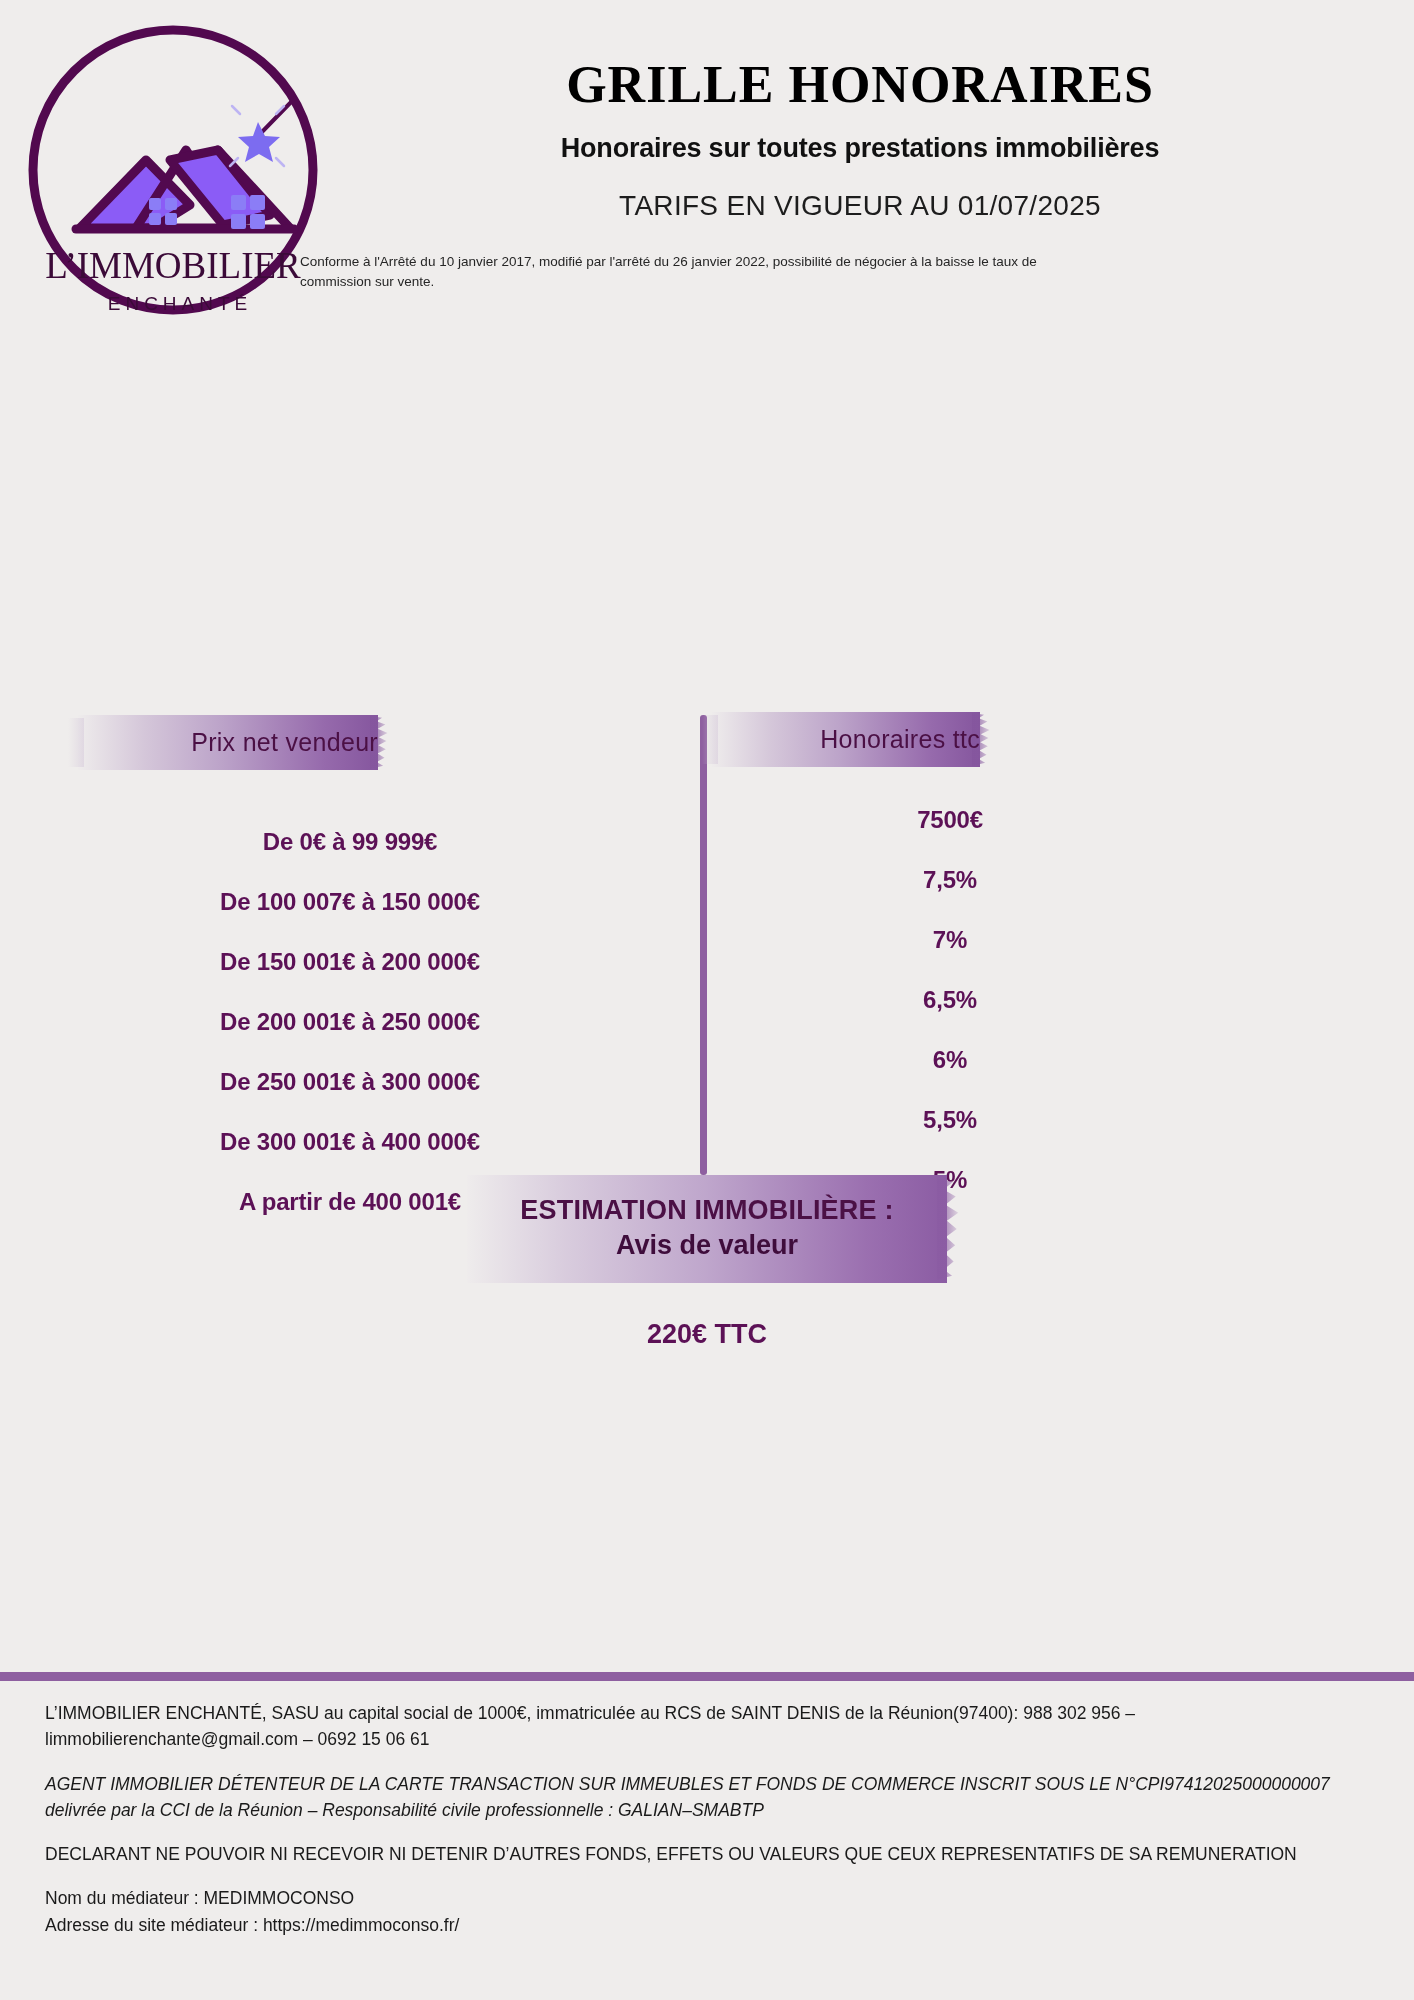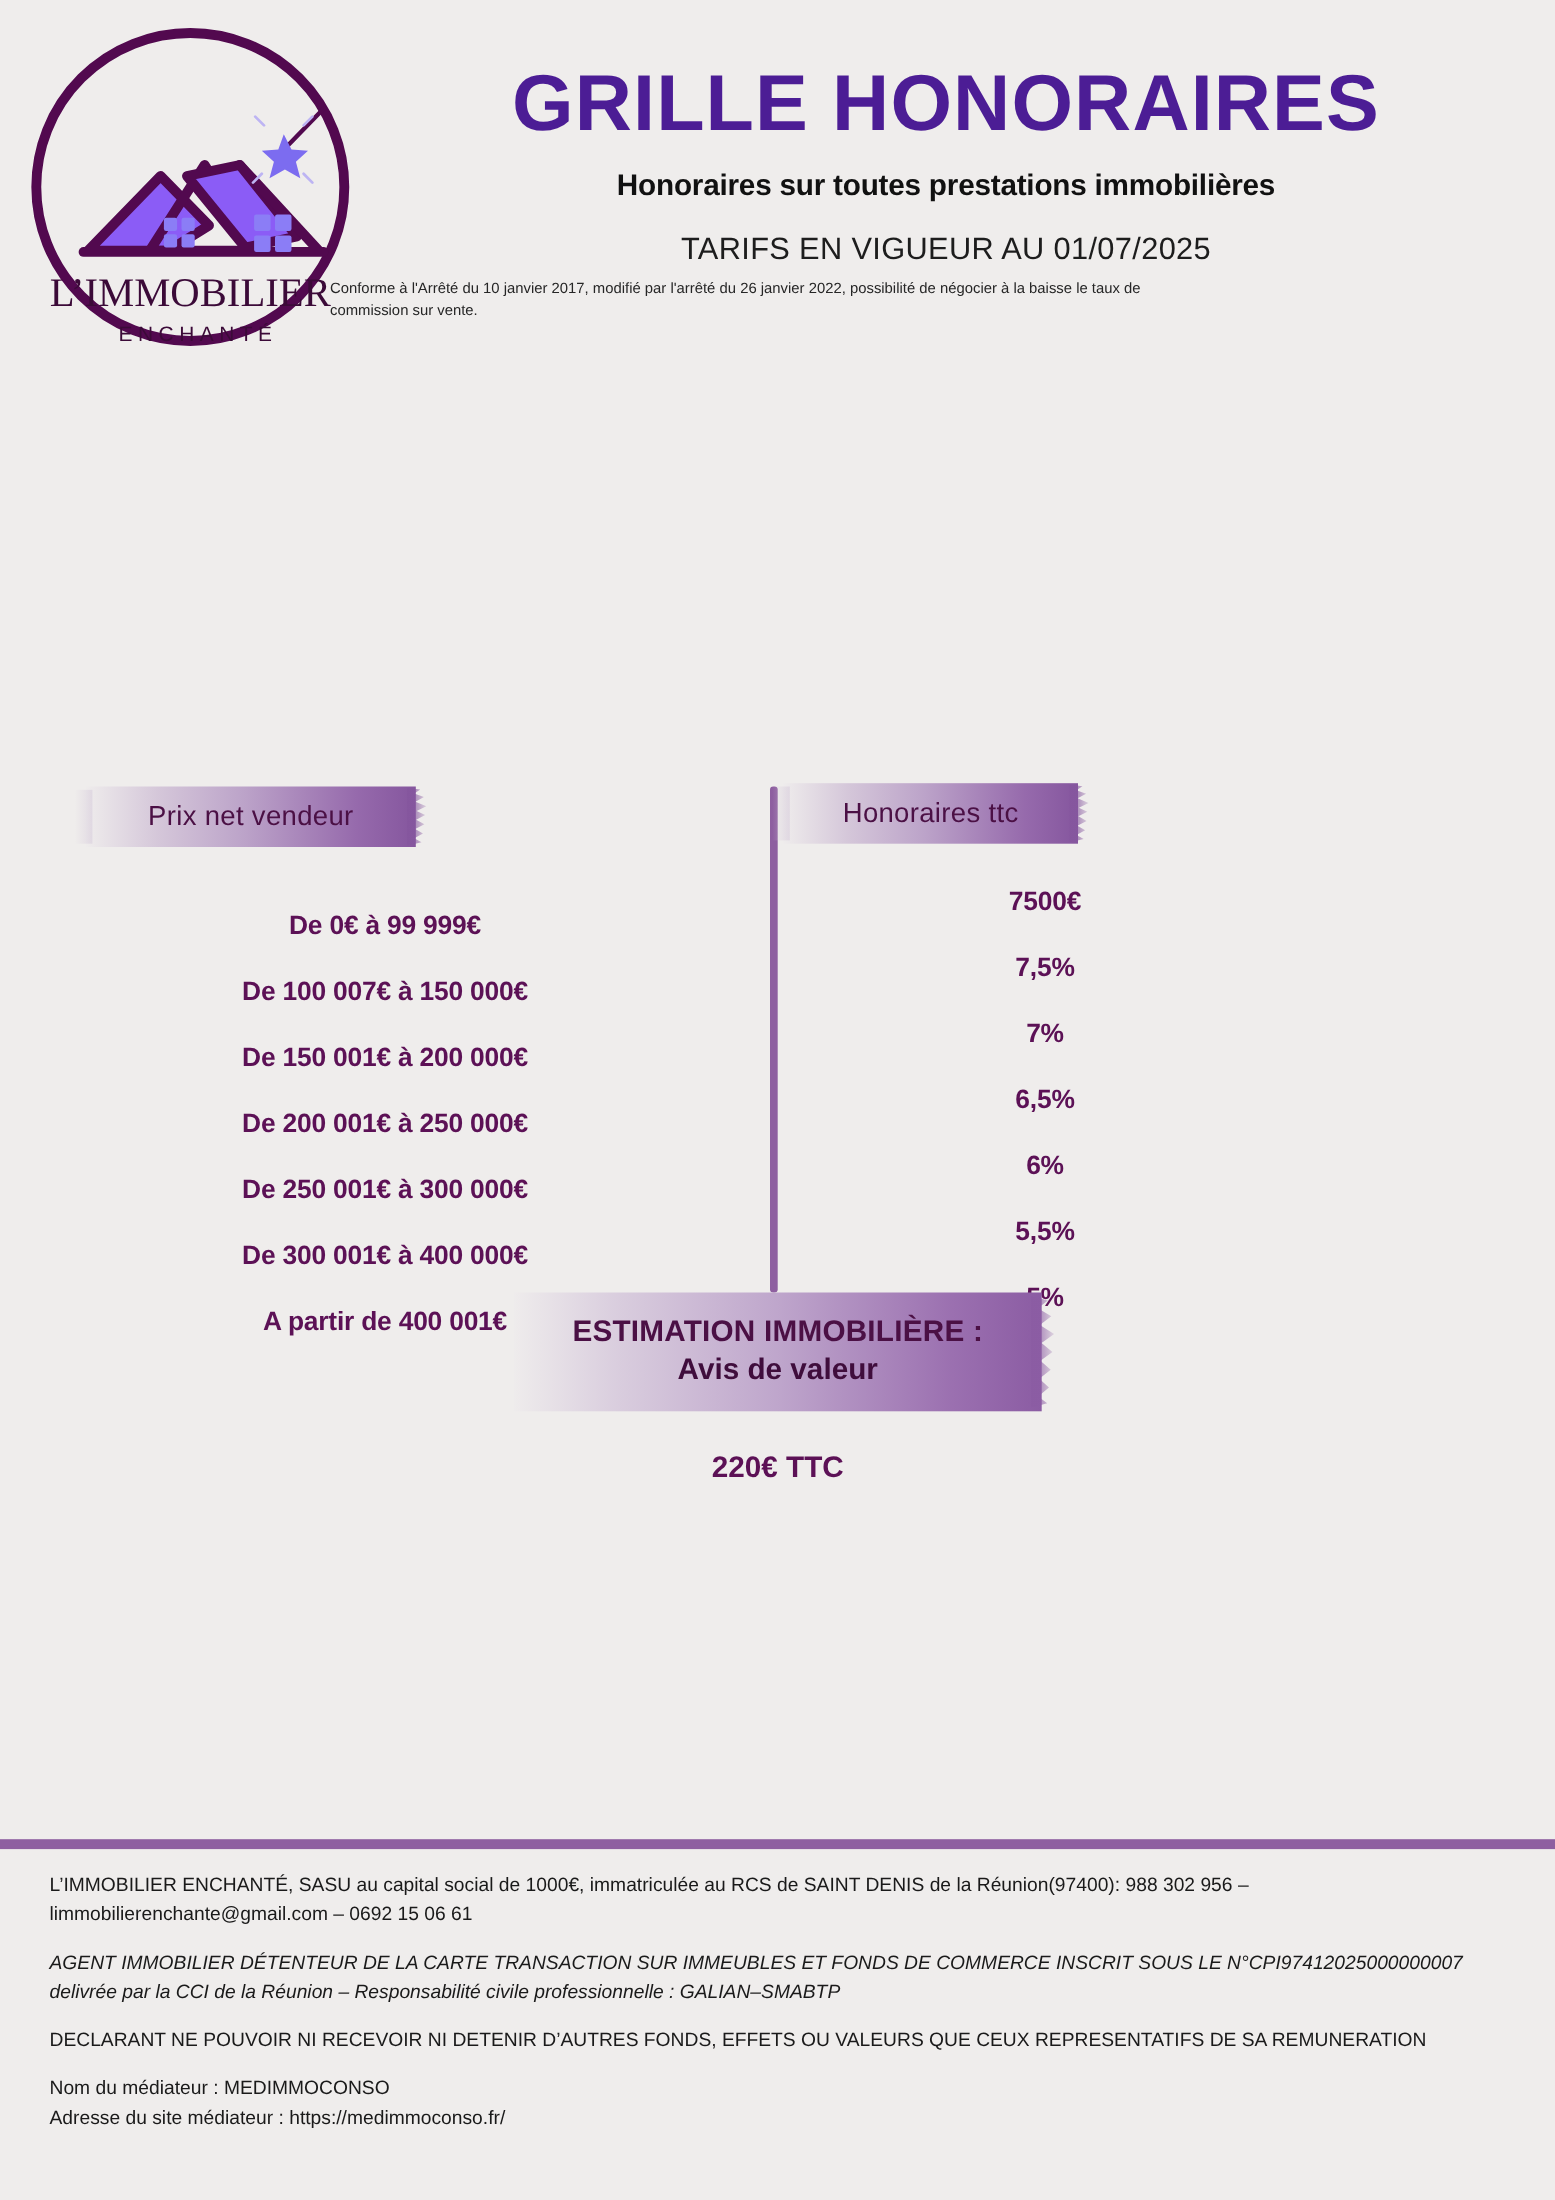--- a/index.html
+++ b/index.html
@@ -17,25 +17,25 @@
   .header{position:relative;height:360px;}
   .logo-wrap{
     position:absolute;left:18px;top:10px;width:340px;height:330px;
   }
   .logo-wrap svg{display:block;}
 
   .title-block{
     position:absolute;left:360px;top:58px;width:1000px;text-align:center;
   }
   .main-title{
-    font-family:Liberation Sans, sans-serif;
+    font-family:Liberation Serif, serif;
     font-weight:bold;
-    font-size:72px;
+    font-size:52px;
     letter-spacing:1px;
-    color:#4c1d95;
+    color:#000000;
     line-height:1.02;
     margin:0;
     white-space:nowrap;
   }
   .subtitle{
     font-family:"Liberation Sans", sans-serif;
     font-weight:bold;
     font-size:27px;
     color:#111;
     margin:22px 0 0 0;
@@ -57,21 +57,21 @@
   
   .table-area{position:relative;margin-top:0;height:700px;}
 
   .divider{
     position:absolute;left:700px;top:355px;width:7px;height:460px;
     background:#8e5fa0;border-radius:3px;
   }
 
   .brush{
     position:relative;
-    display:flex;align-items:center;justify-content:center;
+    display:flex;align-items:center;justify-content:flex-end;
     background:linear-gradient(90deg,
        rgba(237,233,236,0.25) 0%,
        rgba(208,192,214,0.85) 22%,
        rgba(185,159,199,0.95) 48%,
        rgba(150,106,172,1) 82%,
        rgba(133,86,158,1) 100%);
   }
   .brush::after{
     content:"";position:absolute;right:-14px;top:2%;width:22px;height:96%;
     background:

